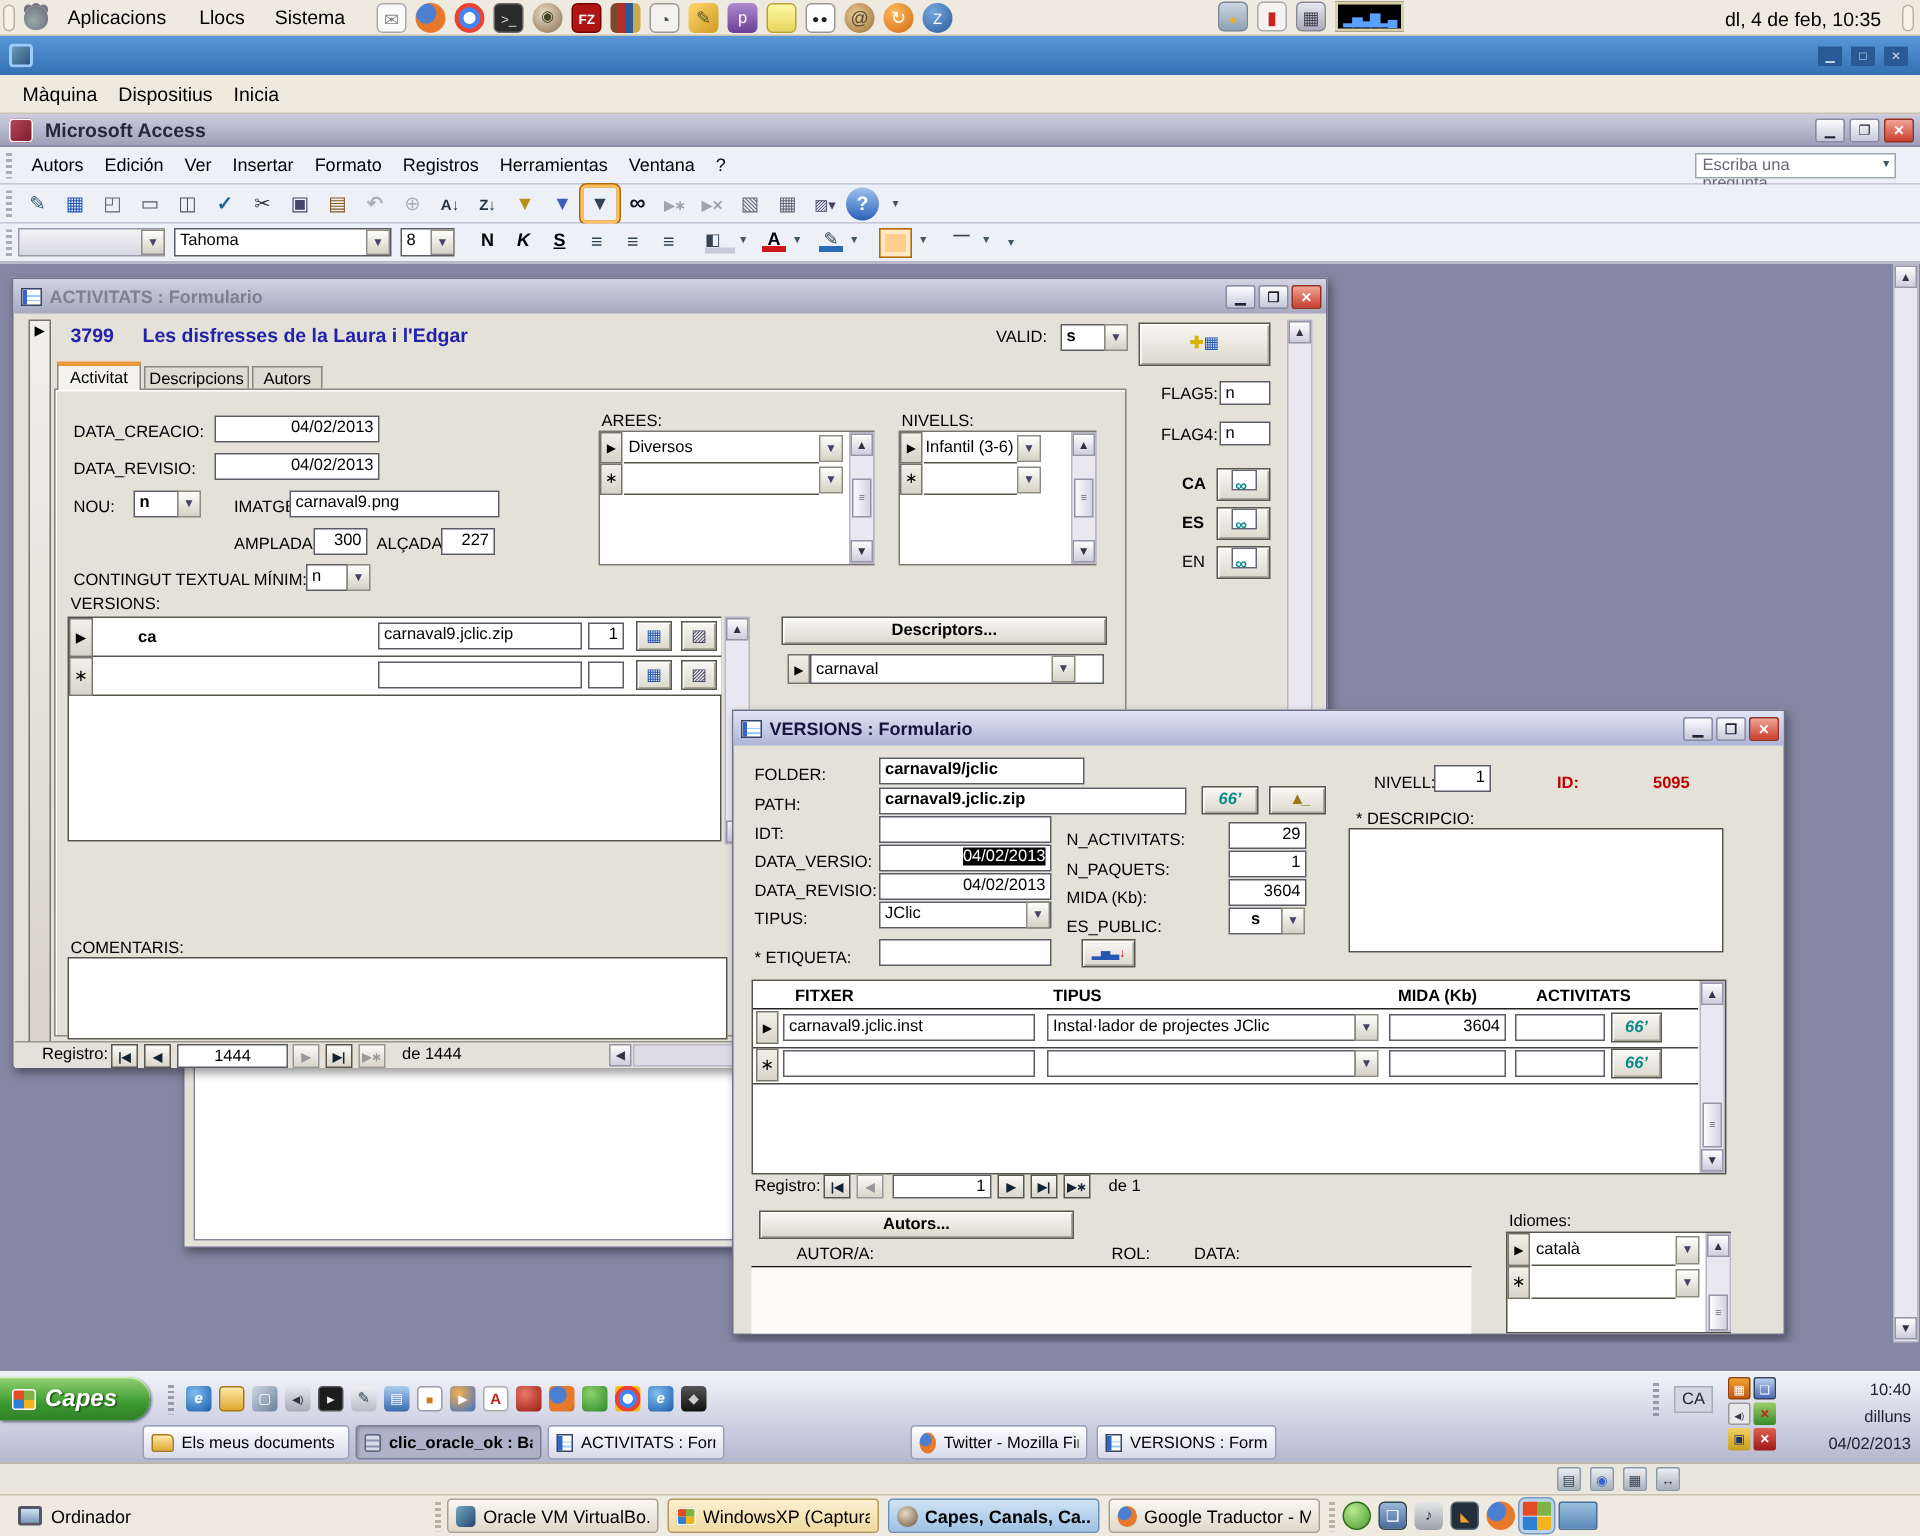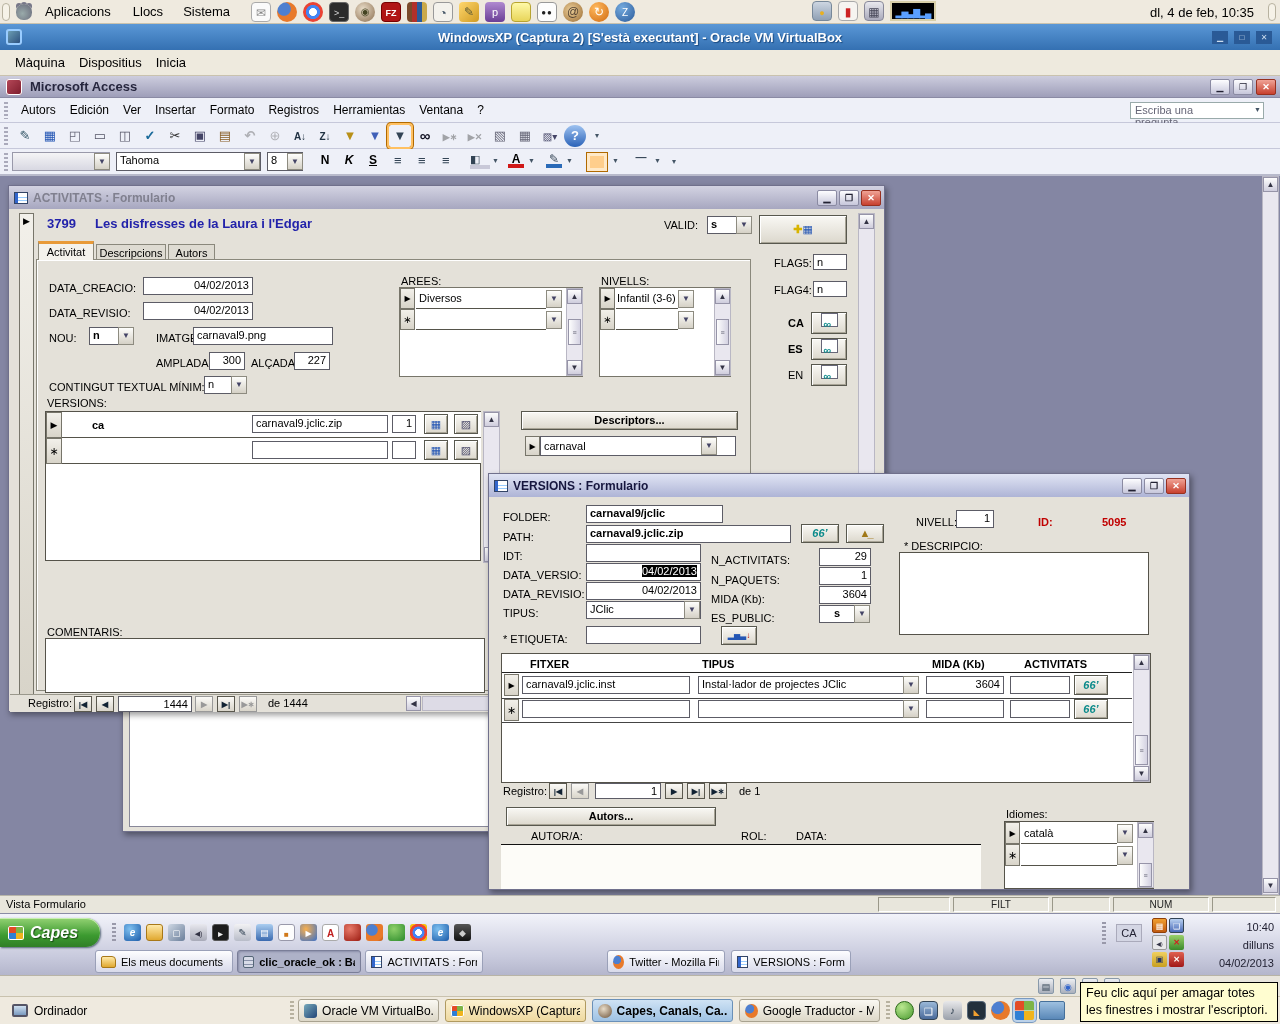--- a/index.html
+++ b/index.html
@@ -150,21 +150,20 @@
     <span class="menu-item" style="margin-left:8px">Llocs</span>
     <span class="menu-item" style="margin-left:6px">Sistema</span>
     <span id="gtop-icons" style="margin-left:14px"><span class="ic i-mail"></span><span class="ic i-firefox"></span><span class="ic i-chrome"></span><span class="ic i-terminal"></span><span class="ic i-gimp"></span><span class="ic i-filezilla"></span><span class="ic i-library"></span><span class="ic i-planner"></span><span class="ic i-pencil"></span><span class="ic i-pidgin"></span><span class="ic i-note"></span><span class="ic i-eyes"></span><span class="ic i-shell"></span><span class="ic i-amber-app"></span><span class="ic i-blue-app"></span></span>
     <span class="A" id="gtop-ricons" style="left:812px;top:1px"><span class="ic i-lock-screen"></span><span class="ic i-reader"></span><span class="ic i-screenshot"></span><span class="ic i-system-monitor"></span></span>
     <span class="A" style="left:1150px;top:5px;font-size:13px">dl,  4 de feb, 10:35</span>
     <span class="A" style="left:1268px;top:3px;width:8px;height:18px;border:1px solid #b8b2a0;border-radius:4px;background:#f6f2e8"></span>
   </div>
 
   <div class="A" style="left:0;top:24px;width:1280px;height:26px;background:linear-gradient(#5a97d6,#3470b2);display:flex;align-items:center;color:#fff">
     <span class="A" style="left:6px;top:5px;width:16px;height:16px;border-radius:3px;background:linear-gradient(135deg,#7ab,#247);box-shadow:inset 0 0 0 2px #9cf"></span>
-    <span style="margin:0 auto;font-weight:bold;font-size:13px;text-shadow:1px 1px 1px #1a4a80">WindowsXP (Captura 2) [S'està executant] - Oracle VM VirtualBox</span>
     <span class="A" style="left:1212px;top:7px;width:16px;height:13px;background:#2a5a96;color:#cde;text-align:center;font-size:8px;line-height:13px">▁</span>
     <span class="A" style="left:1234px;top:7px;width:16px;height:13px;background:#2a5a96;color:#cde;text-align:center;font-size:8px;line-height:13px">□</span>
     <span class="A" style="left:1256px;top:7px;width:16px;height:13px;background:#2a5a96;color:#cde;text-align:center;font-size:8px;line-height:13px">✕</span>
   </div>
 
   <div class="A" style="left:0;top:50px;width:1280px;height:26px;background:#eeeade;border-bottom:1px solid #c9c2ae;display:flex;align-items:center;font-size:13px;padding-left:8px">
     <span class="menu-item">Màquina</span>
     <span class="menu-item">Dispositius</span>
     <span class="menu-item">Inicia</span>
   </div>
@@ -357,21 +356,21 @@
       <span class="inp" style="left:531px;top:250px;width:196px;height:20px;line-height:18px">carnaval</span>
       <span class="carr" style="left:692px;top:251px;height:18px">▼</span>
 
       <span class="lbl" style="left:38px;top:440px">COMENTARIS:</span>
       <div class="A" style="left:36px;top:452px;width:440px;height:55px;background:#fff;border:1px solid #55534a"></div>
 
       <div class="A" style="left:1px;top:508px;width:875px;height:18px;background:#e4e1d9;border-top:1px solid #9a988c">
         <span class="lbl" style="left:18px;top:2px">Registro:</span>
         <span class="navbtn" style="position:absolute;left:64px;top:1px">|◀</span>
         <span class="navbtn" style="position:absolute;left:86px;top:1px">◀</span>
-        <span class="inp r" style="left:108px;top:1px;width:74px;height:16px;line-height:14px;">1444</span>
+        <span class="inp r" style="left:108px;top:1px;width:74px;height:16px;line-height:14px;text-align:center">1444</span>
         <span class="navbtn dis" style="position:absolute;left:185px;top:1px">▶</span>
         <span class="navbtn" style="position:absolute;left:207px;top:1px">▶|</span>
         <span class="navbtn dis" style="position:absolute;left:229px;top:1px">▶∗</span>
         <span class="lbl" style="left:258px;top:2px">de 1444</span>
         <span class="sbtn" style="left:396px;top:1px">◀</span>
         <span class="A" style="left:412px;top:1px;width:436px;height:15px;background:#dddbe6;border:1px solid #b9b7c4"></span>
       </div>
 
       <div class="sv" style="left:849px;top:27px;width:17px;height:481px">
         <span class="sbtn" style="left:0;top:0">▲</span>
@@ -480,28 +479,20 @@
         <span class="inp" style="left:16px;top:23px;width:96px;border:none;border-bottom:1px solid #55534a;height:21px"></span>
         <span class="carr" style="left:112px;top:24px;height:19px">▼</span>
         <div class="sv" style="left:132px;top:0;width:17px;height:66px">
           <span class="sbtn" style="left:0;top:0">▲</span>
           <span class="sthumb" style="top:40px;height:24px;line-height:24px">≡</span>
         </div>
       </div>
     </div>
   </div>
 
-  <div class="A" style="left:0;top:895px;width:1280px;height:18px;background:#e8e6dc;border-top:1px solid #b8b6aa">
-    <span class="lbl" style="left:6px;top:2px">Vista Formulario</span>
-    <span class="cell" style="left:878px;top:1px;width:72px"></span>
-    <span class="cell" style="left:953px;top:1px;width:96px">FILT</span>
-    <span class="cell" style="left:1052px;top:1px;width:58px"></span>
-    <span class="cell" style="left:1113px;top:1px;width:96px">NUM</span>
-    <span class="cell" style="left:1212px;top:1px;width:64px"></span>
-  </div>
 
   <div class="A" style="left:0;top:913px;width:1280px;height:62px;background:linear-gradient(#f2f3fa,#c8cadd 70%,#b4b6cc);border-top:1px solid #8a8ca6">
     <div class="A" style="left:0;top:4px;width:100px;height:29px;border-radius:0 14px 14px 0;background:linear-gradient(#93d273,#3c9a30 60%,#2f7f26);box-shadow:inset 0 1px 0 #c8f0b0,1px 1px 2px #567;display:flex;align-items:center;gap:6px;padding-left:8px">
       <span class="flagico"></span>
       <span style="color:#fff;font-weight:bold;font-style:italic;font-size:16px;text-shadow:1px 1px 1px #1a4a14">Capes</span>
     </div>
     <span class="A" style="left:112px;top:9px;width:4px;height:20px;background:repeating-linear-gradient(#99a 0 2px,transparent 2px 4px)"></span>
     <span class="A" id="ql" style="left:124px;top:10px"><span class="ic i-ie"></span><span class="ic i-folder"></span><span class="ic i-show-desktop"></span><span class="ic i-volume"></span><span class="ic i-media"></span><span class="ic i-pen"></span><span class="ic i-notes"></span><span class="ic i-image"></span><span class="ic i-wmp"></span><span class="ic i-fonts"></span><span class="ic i-globe-red"></span><span class="ic i-firefox-ql"></span><span class="ic i-java-green"></span><span class="ic i-chrome-ql"></span><span class="ic i-ie2"></span><span class="ic i-inkscape"></span></span>
 
     <div class="A" style="left:95px;top:36px;width:138px;height:23px;border-radius:3px;background:linear-gradient(#fdfdff,#d8daea);border:1px solid #9aa0b8;display:flex;align-items:center;gap:5px;padding:0 5px;font-size:11px">
@@ -563,15 +554,14 @@
       <span style="overflow:hidden;white-space:nowrap">Capes, Canals, Ca...</span>
     </div>
     <div class="A" style="left:739px;top:2px;width:141px;height:23px;background:linear-gradient(#faf8f2,#ddd8c8);border:1px solid #a8a290;border-radius:3px;display:flex;align-items:center;gap:5px;padding:0 5px;font-size:12px">
       <span class="ffico"></span>
       <span style="overflow:hidden;white-space:nowrap">Google Traductor - M...</span>
     </div>
     <span class="A" style="left:886px;top:4px;width:4px;height:20px;background:repeating-linear-gradient(#b8b2a0 0 2px,transparent 2px 4px)"></span>
     <span class="A" id="btray" style="left:895px;top:4px"><span class="ic i-chat"></span><span class="ic i-package"></span><span class="ic i-media2"></span><span class="ic i-display"></span><span class="ic i-firefox-tray"></span><span class="ic i-windows-flag"></span><span class="ic i-desktop-strip"></span></span>
   </div>
 
-  <div class="A" style="left:1080px;top:982px;width:198px;height:40px;background:#fffdd0;border:1px solid #000;padding:2px 5px;font-size:12.5px;line-height:17px;z-index:60;color:#000">Feu clic aquí per amagar totes les finestres i mostrar l'escriptori.</div>
 
 </div>
 
 </body></html>

